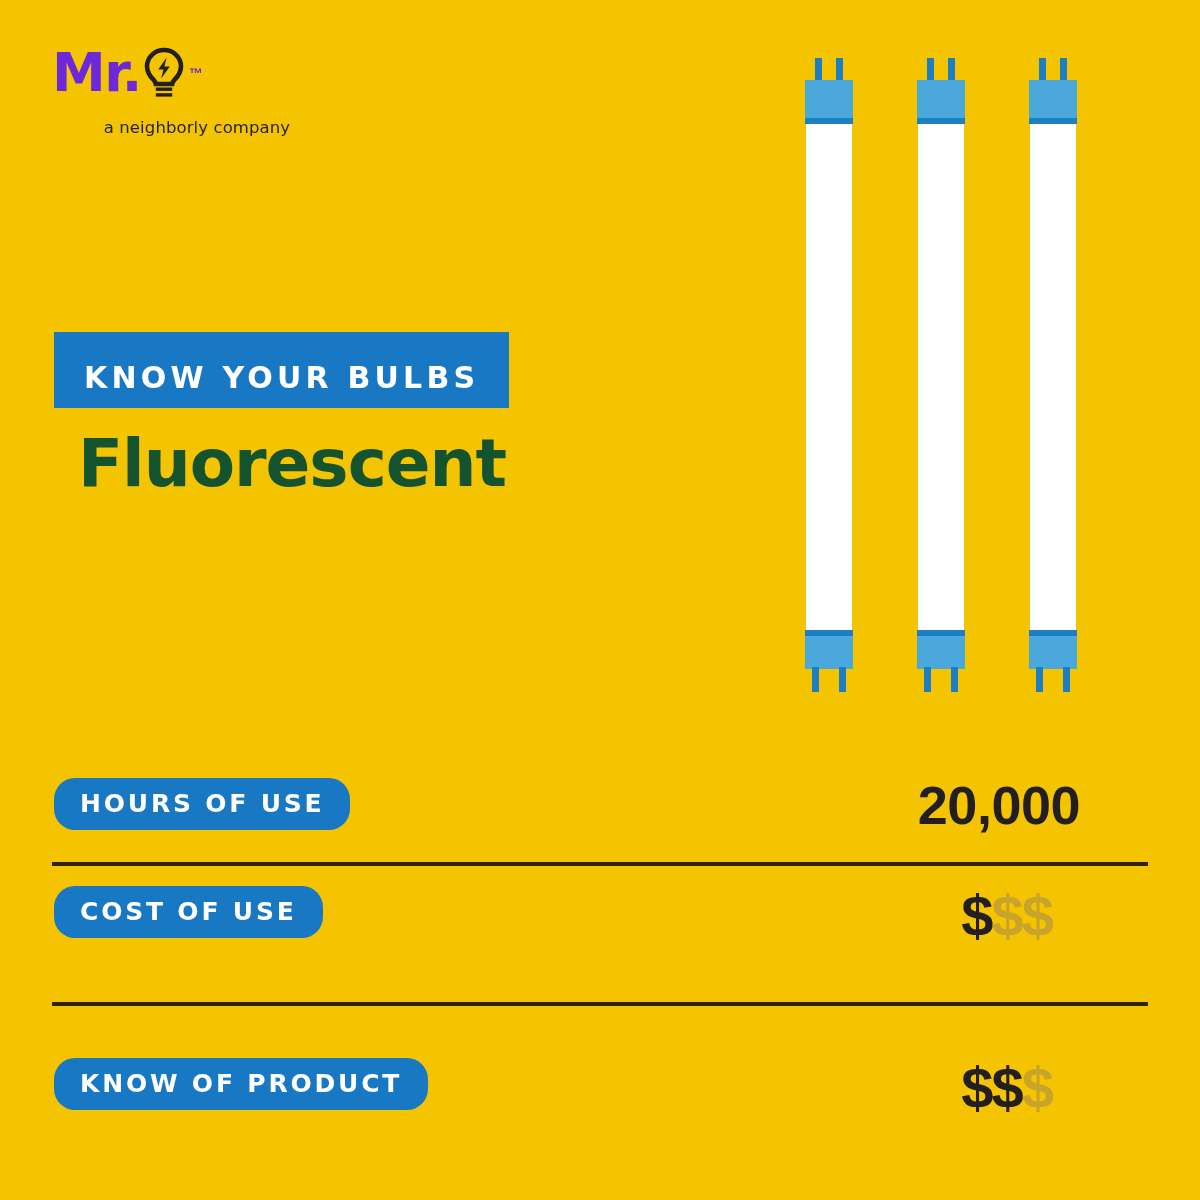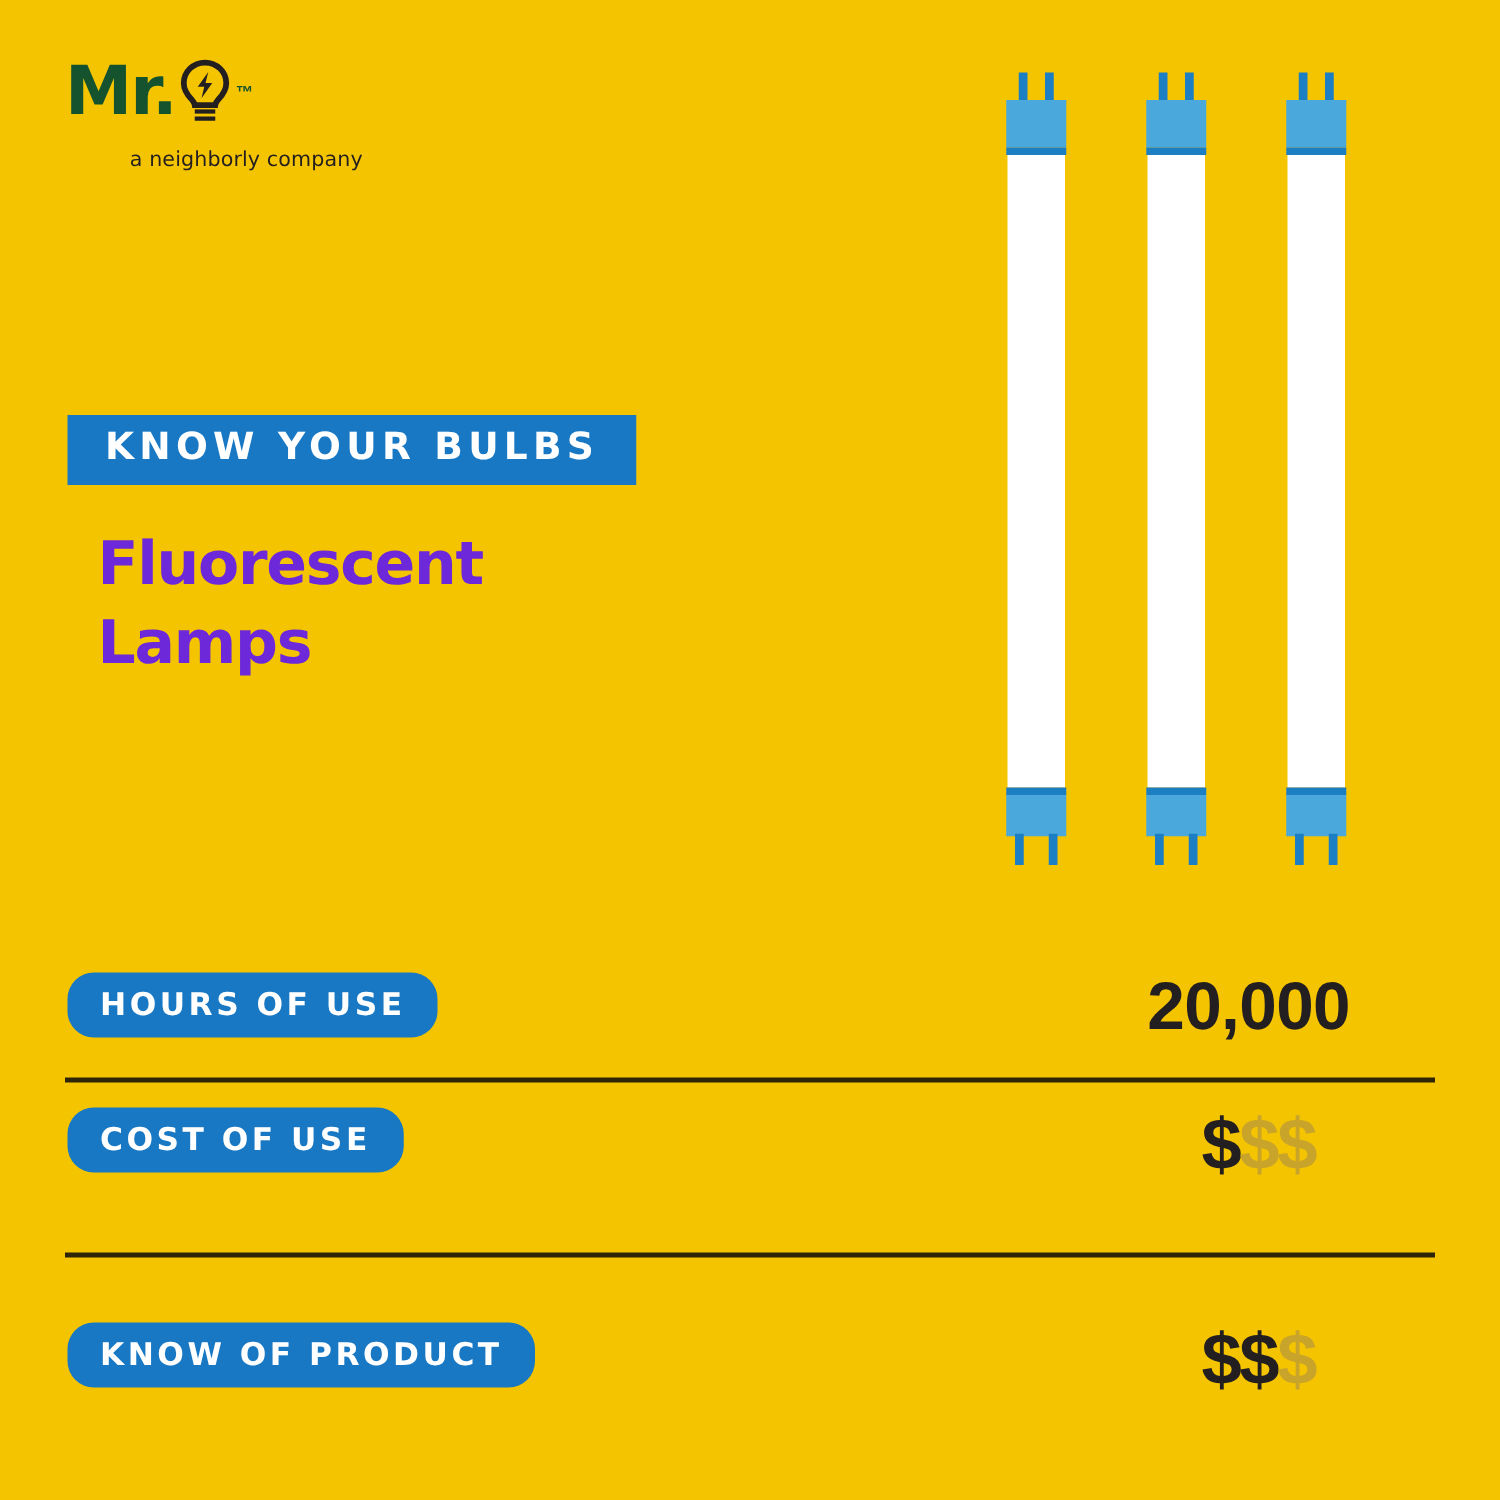--- a/index.html
+++ b/index.html
@@ -24,21 +24,21 @@
   .logo-block {
     position: absolute;
     left: 52px;
     top: 42px;
     width: 300px;
   }
   .logo-wordmark {
     display: flex;
     align-items: center;
     height: 62px;
-    color: #14532d;
+    color: #6d28d9;
   }
   .logo-mr {
     font-size: 54px;
     font-weight: bold;
     letter-spacing: -1.5px;
     line-height: 1;
     font-family: "DejaVu Sans", sans-serif;
   }
   .bulb-icon {
     width: 44px;
@@ -158,33 +158,33 @@
     display: inline-block;
     background: #1878c3;
     color: #ffffff;
     font-weight: bold;
     font-family: "DejaVu Sans", sans-serif;
   }
   .kicker {
     position: absolute;
     left: 54px;
     top: 332px;
-    padding: 8px 30px 13px 30px;
+    padding: 28px 30px 13px 30px;
     font-size: 30px;
     letter-spacing: 4.2px;
   }
   .title {
     position: absolute;
     left: 78px;
     top: 420px;
     width: 560px;
-    font-size: 48px;
+    font-size: 66px;
     font-weight: bold;
     line-height: 1.32;
-    color: #6d28d9;
+    color: #14532d;
     letter-spacing: -1px;
     font-family: "DejaVu Sans", sans-serif;
   }
   .title-line { display: block; }
 
   
   .spec-row {
     position: absolute;
     left: 0;
     width: 1200px;
@@ -290,21 +290,20 @@
       <div class="cap-bot"></div>
       <div class="pin pin-bot left"></div>
       <div class="pin pin-bot right"></div>
     </div>
   </div>
 
   <div class="badge kicker">KNOW YOUR BULBS</div>
 
   <div class="title">
     <span class="title-line">Fluorescent</span>
-    <span class="title-line">Lamps</span>
   </div>
 
   <div class="spec-row row1">
     <div class="badge spec-label">HOURS OF USE</div>
     <div class="spec-value">
       <span>20,000</span>
     </div>
   </div>
   <div class="divider div1"></div>
 

